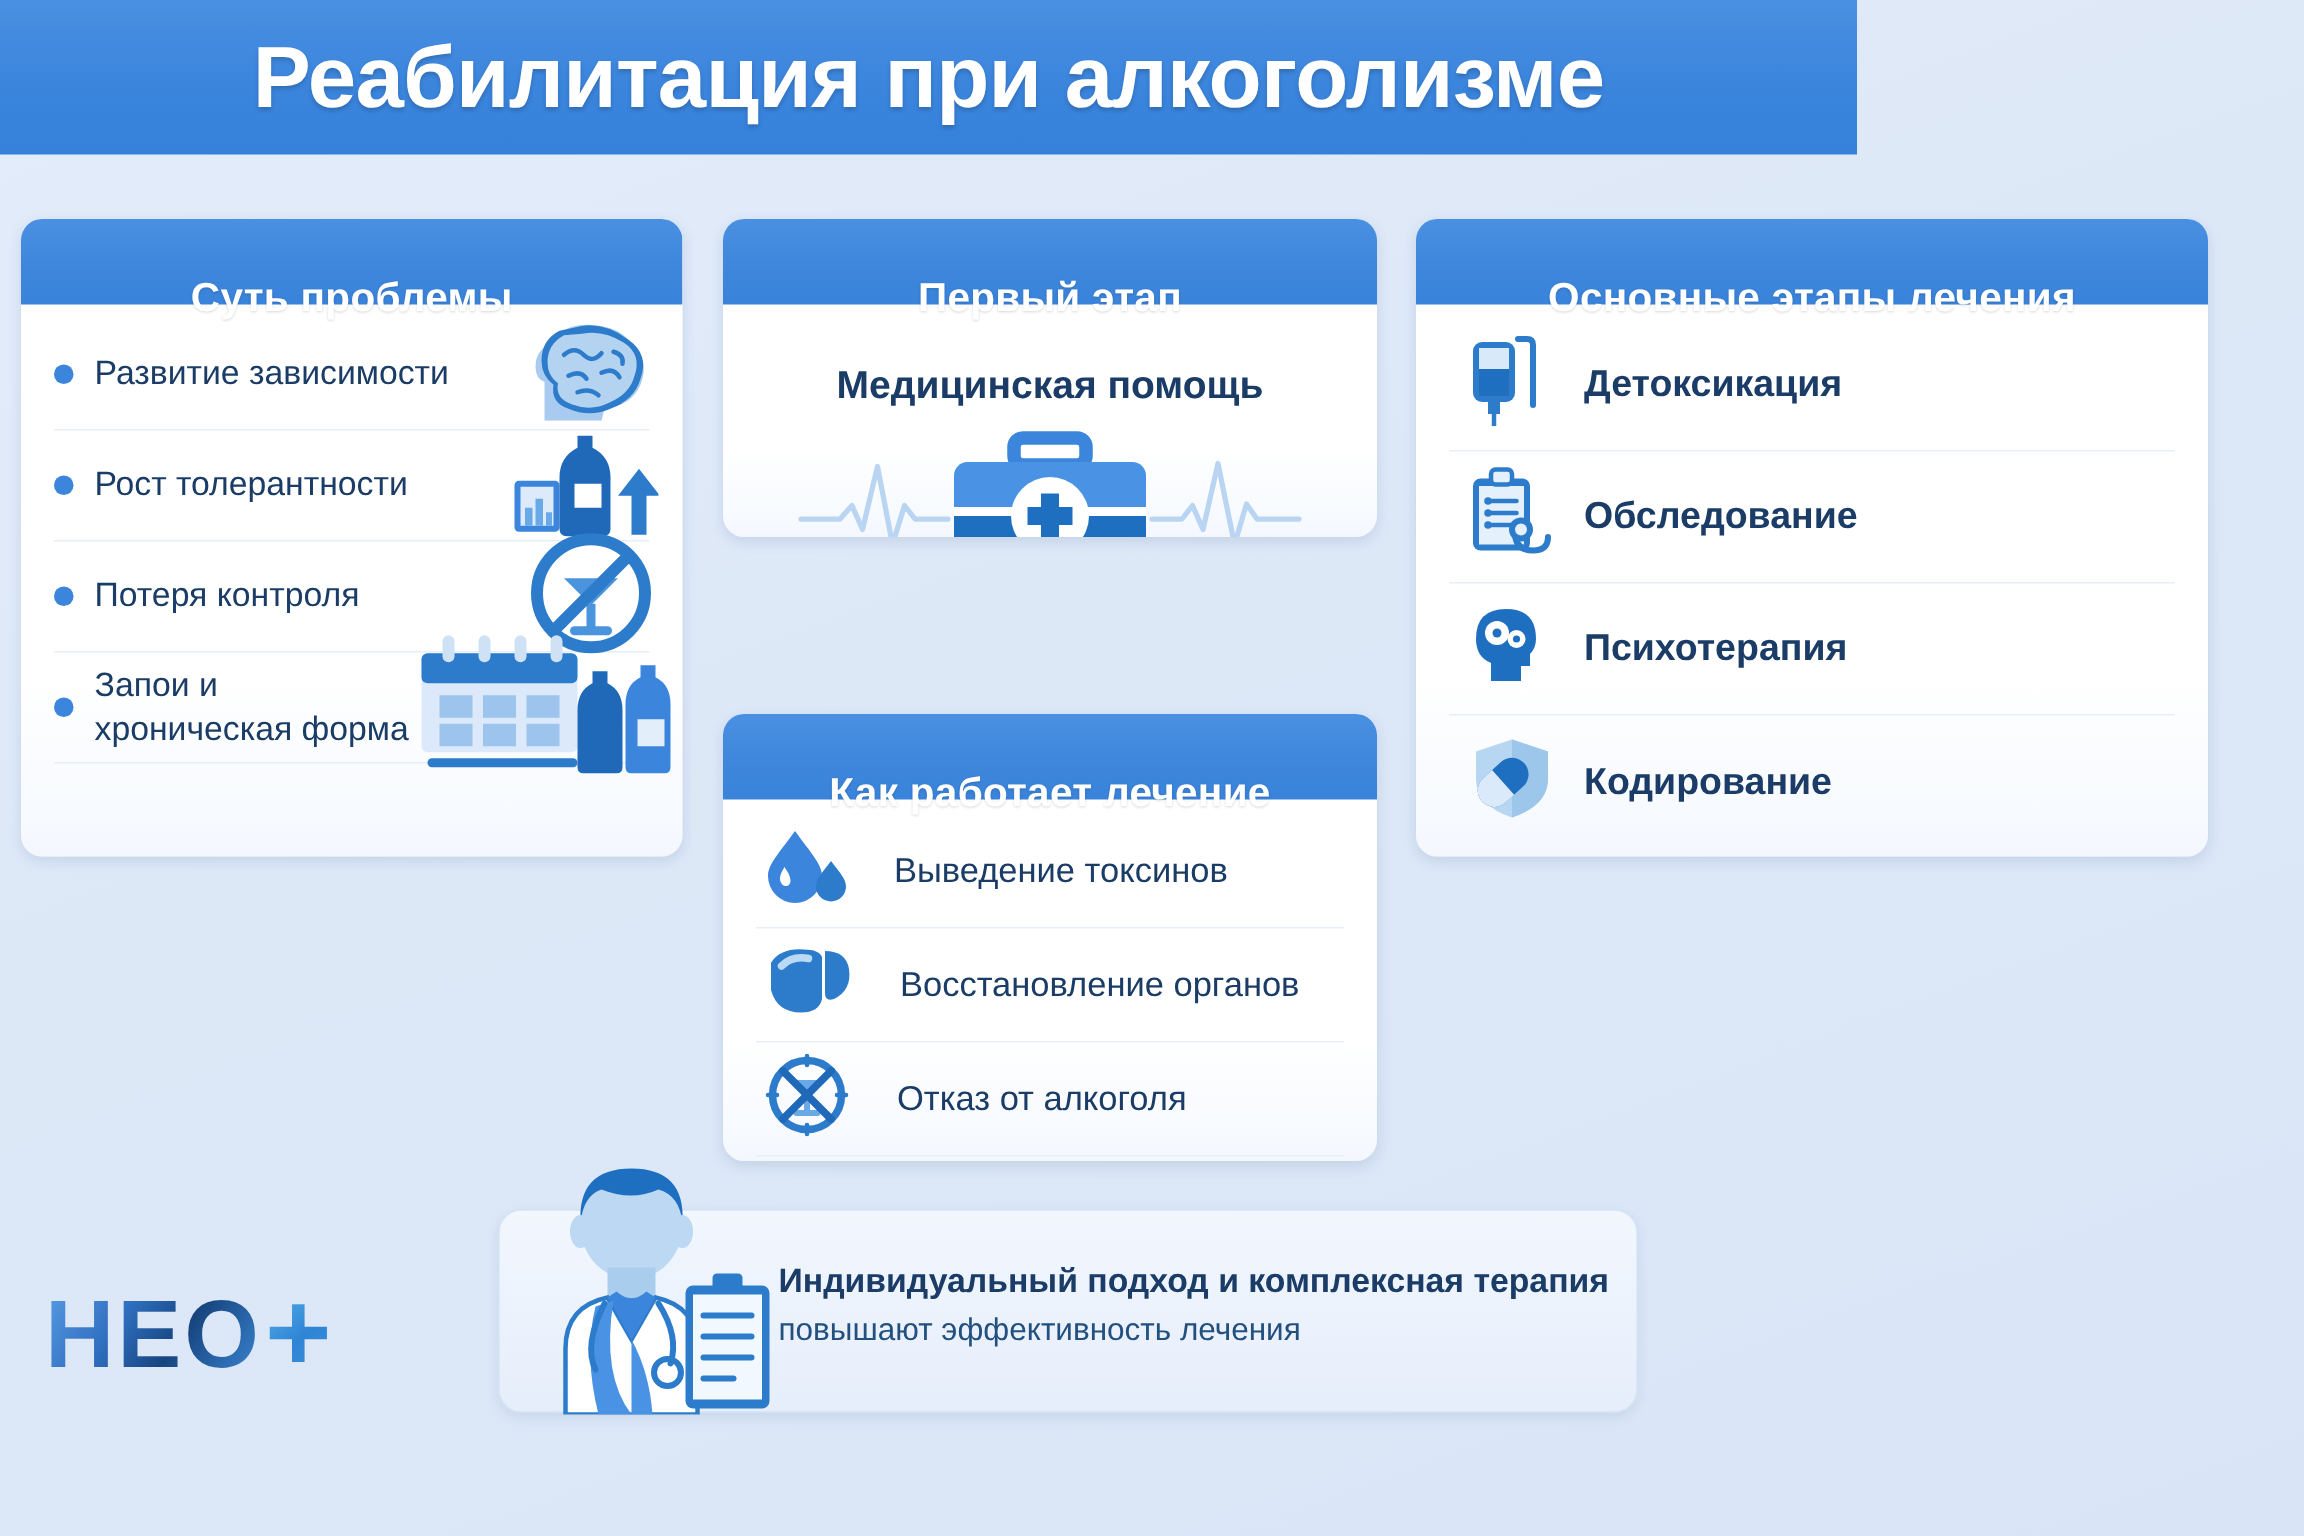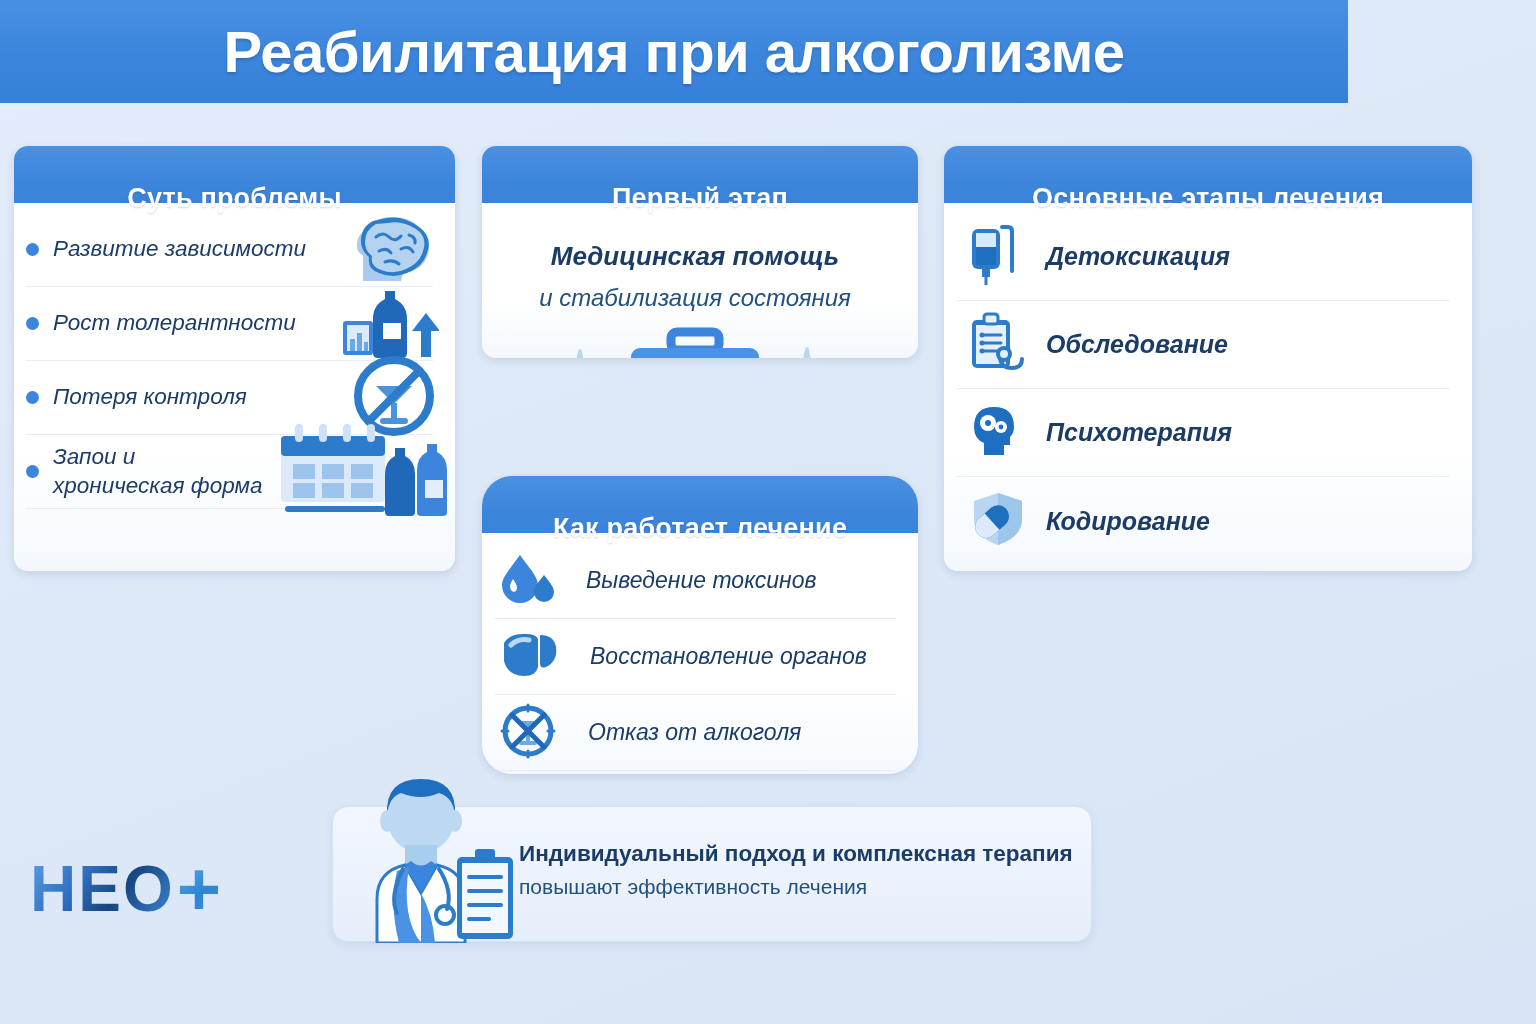--- a/index.html
+++ b/index.html
@@ -10,21 +10,21 @@
     overflow: hidden;
   }
   .page {
     position: relative;
     width: 1536px; height: 1024px;
     background: linear-gradient(160deg,#e3ecfa 0%, #dde8f7 45%, #d9e5f6 100%);
   }
 
   
   .header {
-    position: absolute; left:0; top:0; width: 1348px; height: 103px;
+    position: absolute; left:0; top:0; width: 1238px; height: 103px;
     background: linear-gradient(180deg,#4a90e2 0%, #3b85dd 55%, #3580d9 100%);
     display: flex; align-items: center; justify-content: center;
   }
   .header-title {
     color: #ffffff;
     font-size: 58px;
     font-weight: bold;
     letter-spacing: -0.5px;
     text-shadow: 0 2px 3px rgba(0,0,0,.18);
   }
@@ -40,21 +40,21 @@
   .card-header {
     background: linear-gradient(180deg,#4a90e2 0%, #3d86dc 60%, #3a83da 100%);
     height: 57px;
     display: flex; align-items: center; justify-content: center;
   }
   .card-header-title {
     color: #fff; font-size: 27px; font-weight: bold; letter-spacing: .2px;
     text-shadow: 0 1px 2px rgba(0,0,0,.16);
     margin-top: 48px;
   }
-  .card-body { padding: 10px 22px 14px 12px; position: relative; font-style: italic; }
+  .card-body { padding: 10px 22px 14px 22px; position: relative; }
 
   
   #card-problem { left: 14px; top: 146px; width: 441px; height: 425px; }
   .prob-row {
     position: relative;
     display: flex; align-items: center;
     min-height: 74px;
     border-bottom: 1px solid #e7eef8;
     padding-right: 110px;
   }
@@ -71,21 +71,21 @@
   .first-line-1 {
     text-align: center; font-size: 26px; font-weight: bold; color: #1a3c66;
     margin-top: 28px;
   }
   .first-line-2 {
     text-align: center; font-size: 24px; color: #22507f; margin-top: 12px;
   }
   .kit-wrap { display:flex; align-items:center; justify-content:center; margin-top: 8px; }
 
   
-  #card-how { left: 482px; top: 476px; width: 436px; height: 298px; border-radius: 30px; }
+  #card-how { left: 482px; top: 476px; width: 436px; height: 298px; }
   .how-row {
     display: flex; align-items: center; gap: 32px;
     height: 76px; border-bottom: 1px solid #e7eef8; padding: 0 6px;
   }
   .how-label { font-size: 23px; color: #1a3c66; }
 
   
   #card-stages { left: 944px; top: 146px; width: 528px; height: 425px; }
   .stage-row {
     display: flex; align-items: center; gap: 20px;
@@ -222,21 +222,20 @@
 
     </div>
   </div>
 
   <div class="card" id="card-first-stage">
     <div class="card-header">
       <span class="card-header-title">Первый этап</span>
     </div>
     <div class="card-body">
       <div class="first-line-1">Медицинская помощь</div>
-      <div class="first-line-2">и стабилизация состояния</div>
       <div class="kit-wrap">
         <span>
           <svg width="340" height="110" viewBox="0 0 340 110">
             <g stroke="#b9d5f2" stroke-width="3.5" fill="none" stroke-linecap="round" stroke-linejoin="round">
               <path d="M4 66 h26 l8 -9 l7 16 l10 -42 l10 52 l8 -26 l7 9 h22"></path>
               <path d="M238 66 h20 l7 -9 l7 16 l10 -44 l11 54 l8 -27 l7 10 h28"></path>
             </g>
             <rect x="146" y="12" width="48" height="18" rx="6" fill="none" stroke="#3b85dd" stroke-width="9"></rect>
             <rect x="106" y="28" width="128" height="72" rx="9" fill="#4a93e4"></rect>
             <path d="M106 62 h128 v29 q0 9 -9 9 h-110 q-9 0 -9 -9 z" fill="#1f6fc0"></path>

